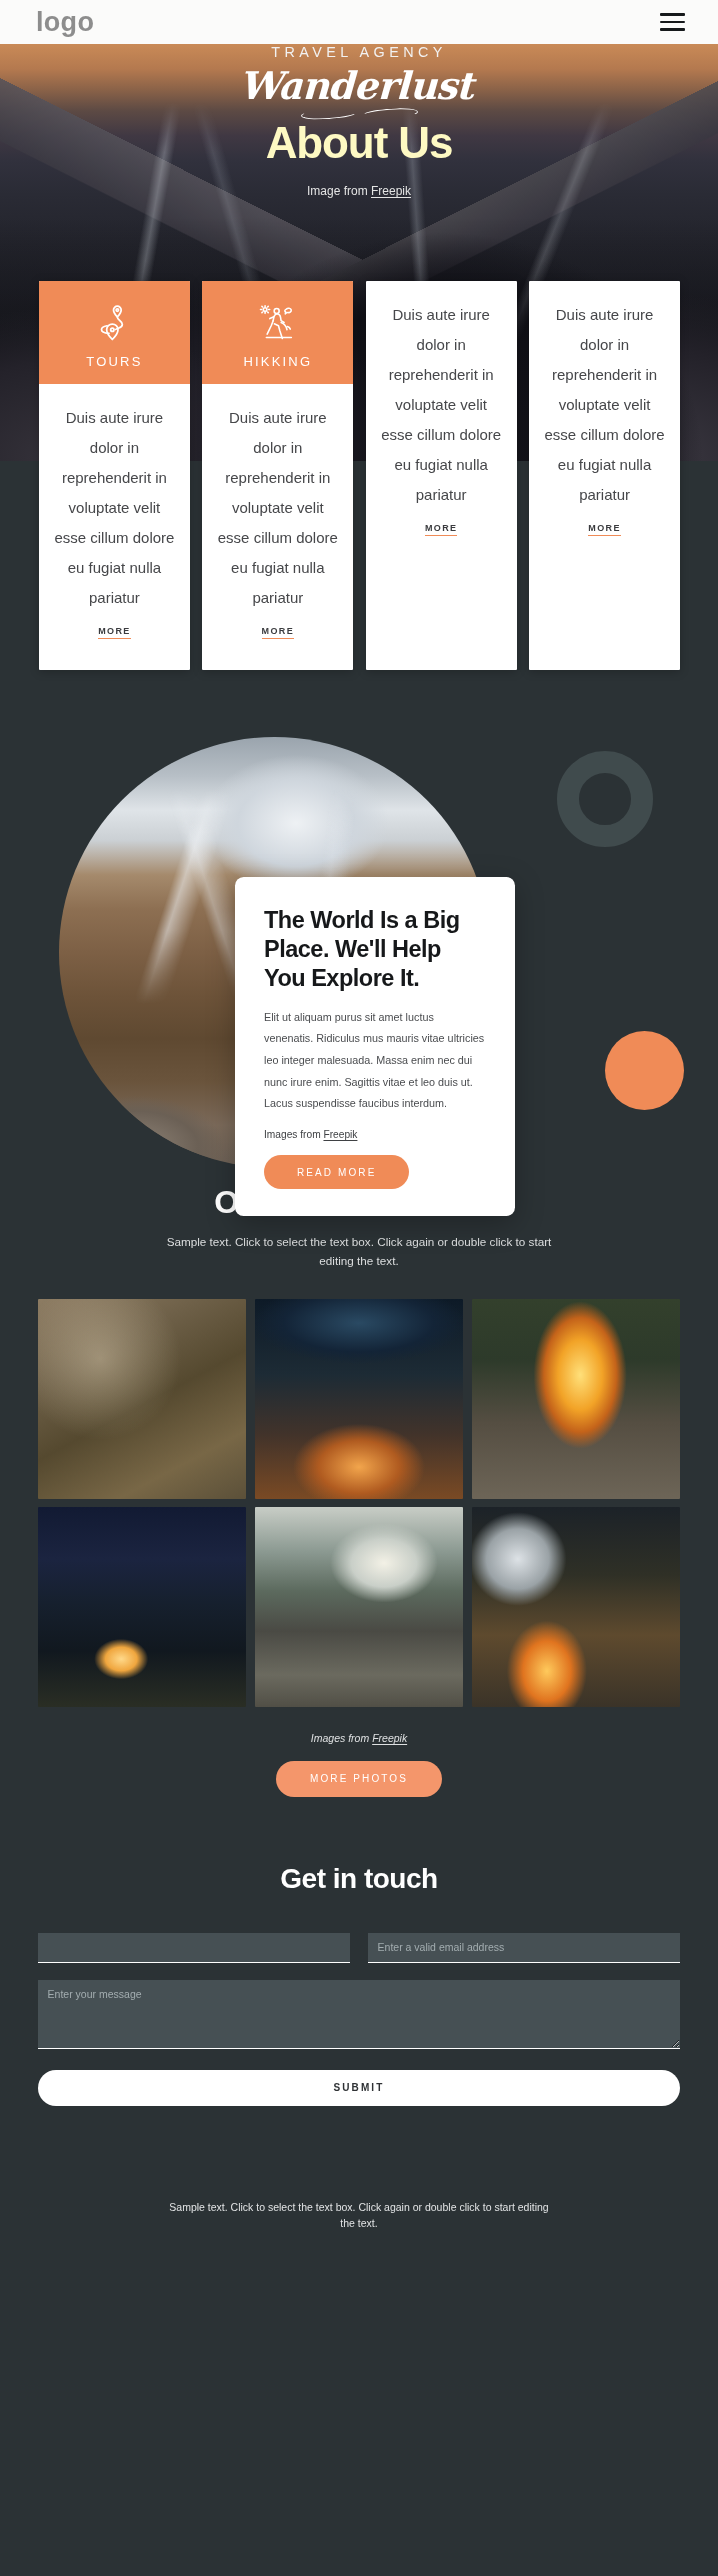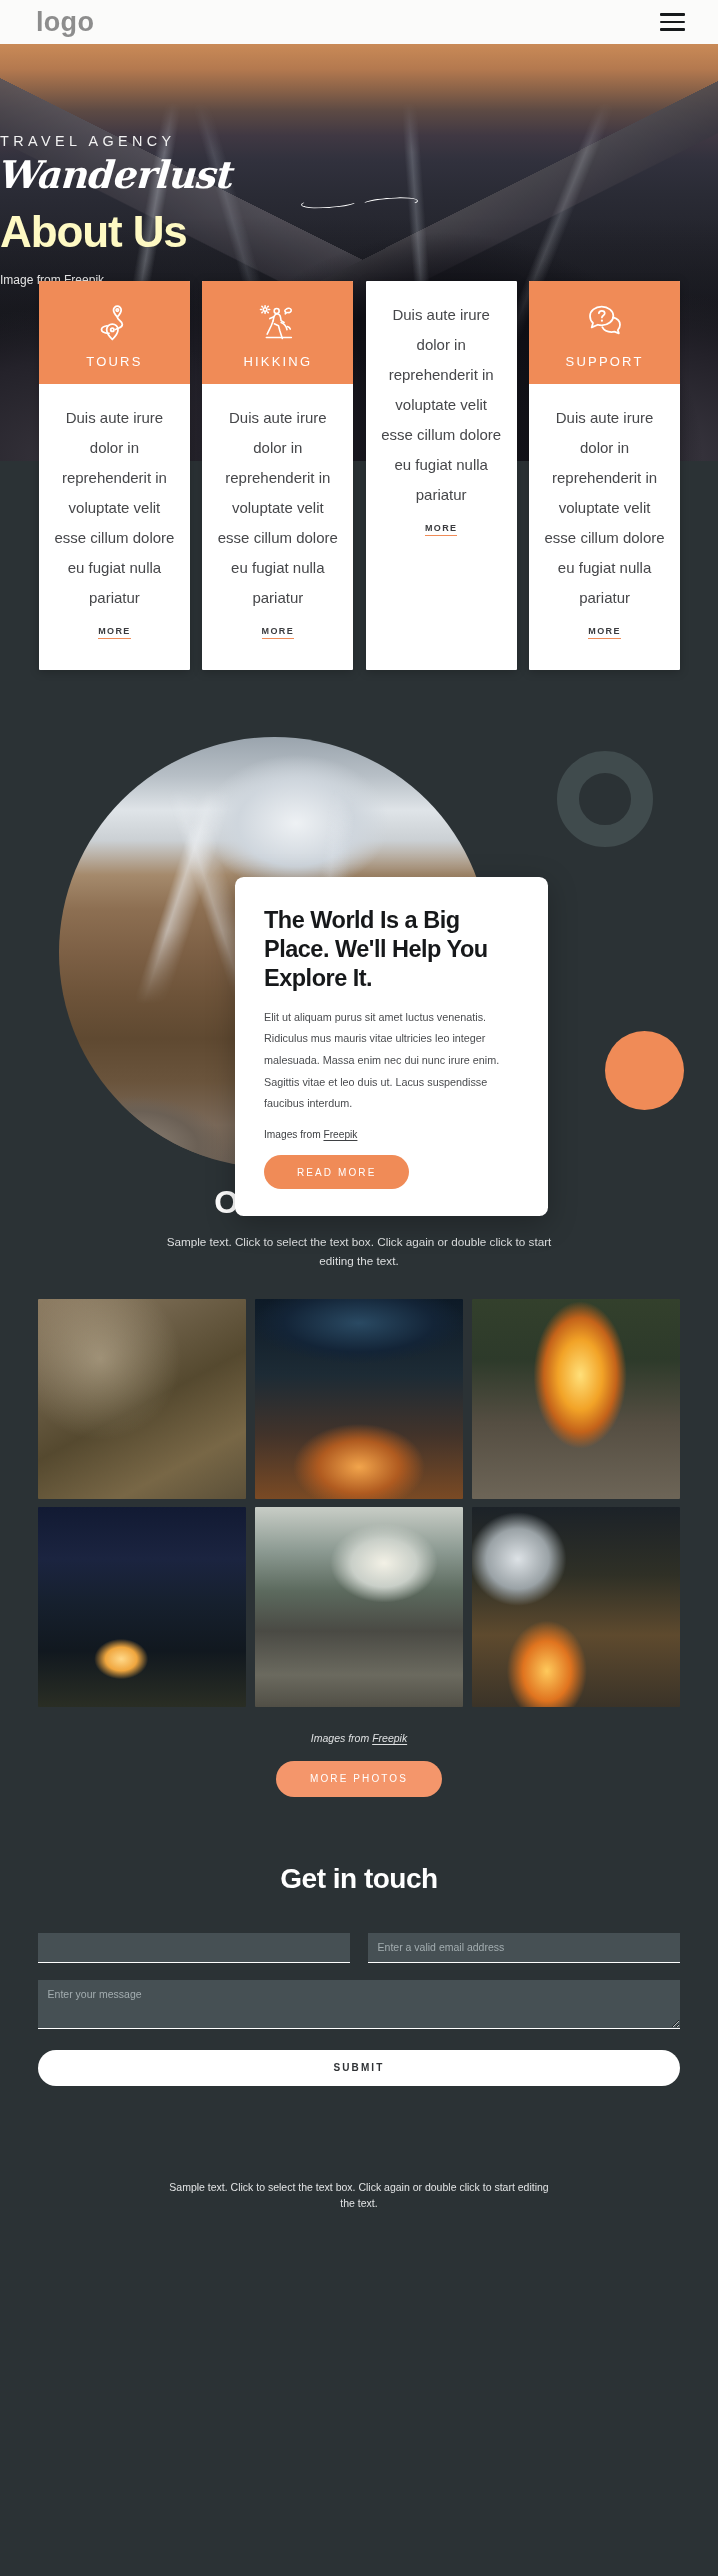--- a/index.html
+++ b/index.html
@@ -73,21 +73,21 @@
     background:
       linear-gradient(100deg, transparent 22%, rgba(222,228,236,.30) 23.2%, transparent 24.4%),
       linear-gradient(86deg, transparent 57%, rgba(210,218,228,.24) 58%, transparent 59.2%),
       linear-gradient(112deg, transparent 70%, rgba(228,233,240,.20) 71%, transparent 72.3%),
       linear-gradient(74deg, transparent 35%, rgba(200,208,220,.16) 36%, transparent 37.4%);
     mask-image: linear-gradient(to bottom, transparent 14%, #000 26%, #000 52%, transparent 74%);
     -webkit-mask-image: linear-gradient(to bottom, transparent 14%, #000 26%, #000 52%, transparent 74%);
   }
   .hero-inner {
     position: relative; z-index: 3;
-    padding-top: 89px;
+    text-align: center;
   }
   .eyebrow {
     font-size: 14.4px; letter-spacing: 4.4px; font-weight: 400;
     color: #f2f2f2; text-transform: uppercase;
   }
   .script-logo {
     font-family: "DejaVu Serif", serif;
     font-style: italic;
     font-size: 38px;
     font-weight: 700;
@@ -221,21 +221,21 @@
   .dot-deco {
     position: absolute;
     right: 34px; bottom: 32px;
     width: 79px; height: 79px;
     border-radius: 50%;
     background: #f08b57;
   }
   .story-card {
     position: absolute;
     left: 235px; top: 161px;
-    width: 313px;
+    width: 280px;
     background: #ffffff;
     border-radius: 8.6px;
     padding: 29px 29px 27px;
     box-shadow: 0 7.7px 29px rgba(0,0,0,.25);
     z-index: 5;
   }
   .story-title {
     font-size: 23.5px; font-weight: 700; line-height: 1.23;
     color: #16181a; letter-spacing: -0.5px;
   }
@@ -344,21 +344,21 @@
     color: #e8eaeb;
     font-size: 10.5px;
     font-family: inherit;
     outline: none;
   }
   .field::placeholder { color: #a3adb0; }
   .field-msg {
     display: block;
     width: 100%;
     margin-top: 17px;
-    height: 49px;
+    height: 69px;
     background: #465054;
     border: none;
     border-bottom: 1.9px solid #ffffff;
     padding: 8.6px 9.6px;
     color: #e8eaeb;
     font-size: 10.5px;
     font-family: inherit;
     resize: vertical;
     outline: none;
   }
@@ -461,31 +461,20 @@
   </div>
 
   <div class="fcard">
     <div class="fcard-body">
       <p class="fcard-text">Duis aute irure dolor in reprehenderit in voluptate velit esse cillum dolore eu fugiat nulla pariatur</p>
       <a class="fcard-more">MORE</a>
     </div>
   </div>
 
   <div class="fcard">
-    <div class="fcard-top">
-      <div class="fcard-icon">
-        <svg width="40" height="40" viewBox="0 0 48 48" fill="none" stroke="#fff" stroke-width="2.1" stroke-linecap="round" stroke-linejoin="round">
-          <path d="M20 5.5c7.7 0 14 5 14 11.2 0 6.2-6.3 11.2-14 11.2-1.6 0-3.2-.2-4.6-.6L8 30.5l1.6-5.3C7.3 23.1 6 20.3 6 16.7 6 10.5 12.3 5.5 20 5.5z"></path>
-          <path d="M16.6 13.5c.3-1.9 1.8-3 3.6-3 2 0 3.5 1.3 3.5 3 0 2.6-3.4 2.6-3.4 5"></path>
-          <circle cx="20.3" cy="22.4" r="1.3" fill="#fff" stroke="none"></circle>
-          <path d="M33.6 18.4c5 1.2 8.4 4.7 8.4 8.9 0 2.6-1 4.7-2.6 6.3l1.2 4-5.3-2a15.3 15.3 0 0 1-3.5.4c-5 0-9.3-2.4-11-5.8"></path>
-        </svg>
-      </div>
-      <div class="fcard-title">SUPPORT</div>
-    </div>
     <div class="fcard-body">
       <p class="fcard-text">Duis aute irure dolor in reprehenderit in voluptate velit esse cillum dolore eu fugiat nulla pariatur</p>
       <a class="fcard-more">MORE</a>
     </div>
   </div>
 
 </section>
 
 <section class="story">
   <div class="story-circle">

